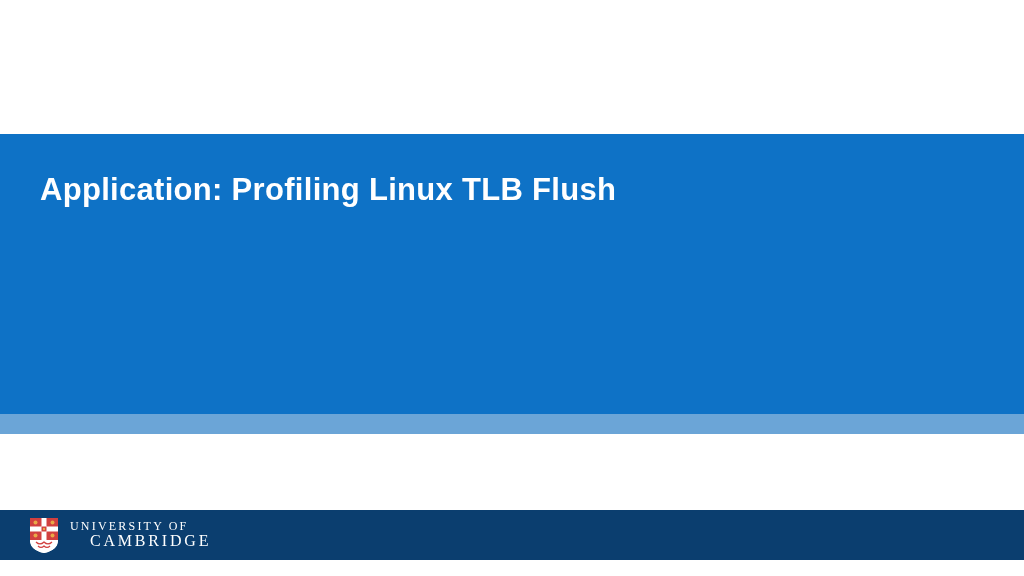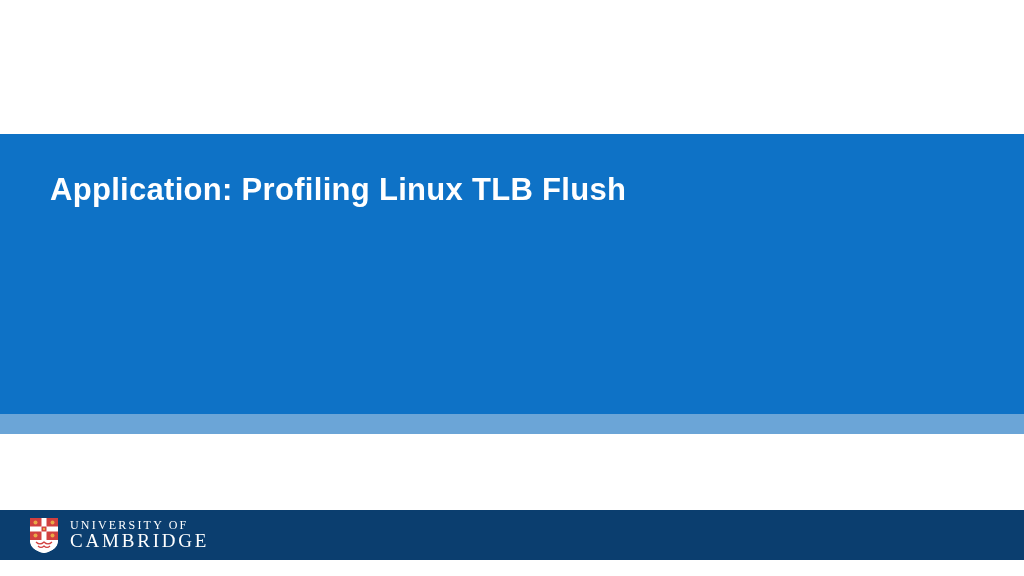--- a/index.html
+++ b/index.html
@@ -17,21 +17,21 @@
     }
     .top-white {
       width: 100%;
       height: 134px;
       background: #ffffff;
     }
     .main-blue {
       width: 100%;
       height: 280px;
       background: #0e72c6;
-      padding: 38px 50px;
+      padding: 38px 40px;
     }
     .slide-title {
       color: #ffffff;
       font-size: 31px;
       font-weight: bold;
       letter-spacing: 0.3px;
     }
     .accent-bar {
       width: 100%;
       height: 20px;
@@ -66,24 +66,25 @@
       color: #ffffff;
       line-height: 1.05;
     }
     .uni-line1 {
       font-size: 12px;
       letter-spacing: 2.2px;
       font-weight: 400;
       font-family: "Times New Roman", Georgia, serif;
     }
     .uni-line2 {
-      font-size: 19px;
+      font-size: 16px;
       letter-spacing: 2.8px;
       font-weight: 400;
       font-family: "Times New Roman", Georgia, serif;
+      margin-left: 20px;
     }
   </style>
 </head>
 <body>
 
 <div class="top-white"></div>
 
 <div class="main-blue">
   <h1 class="slide-title">Application: Profiling Linux TLB Flush</h1>
 </div>

